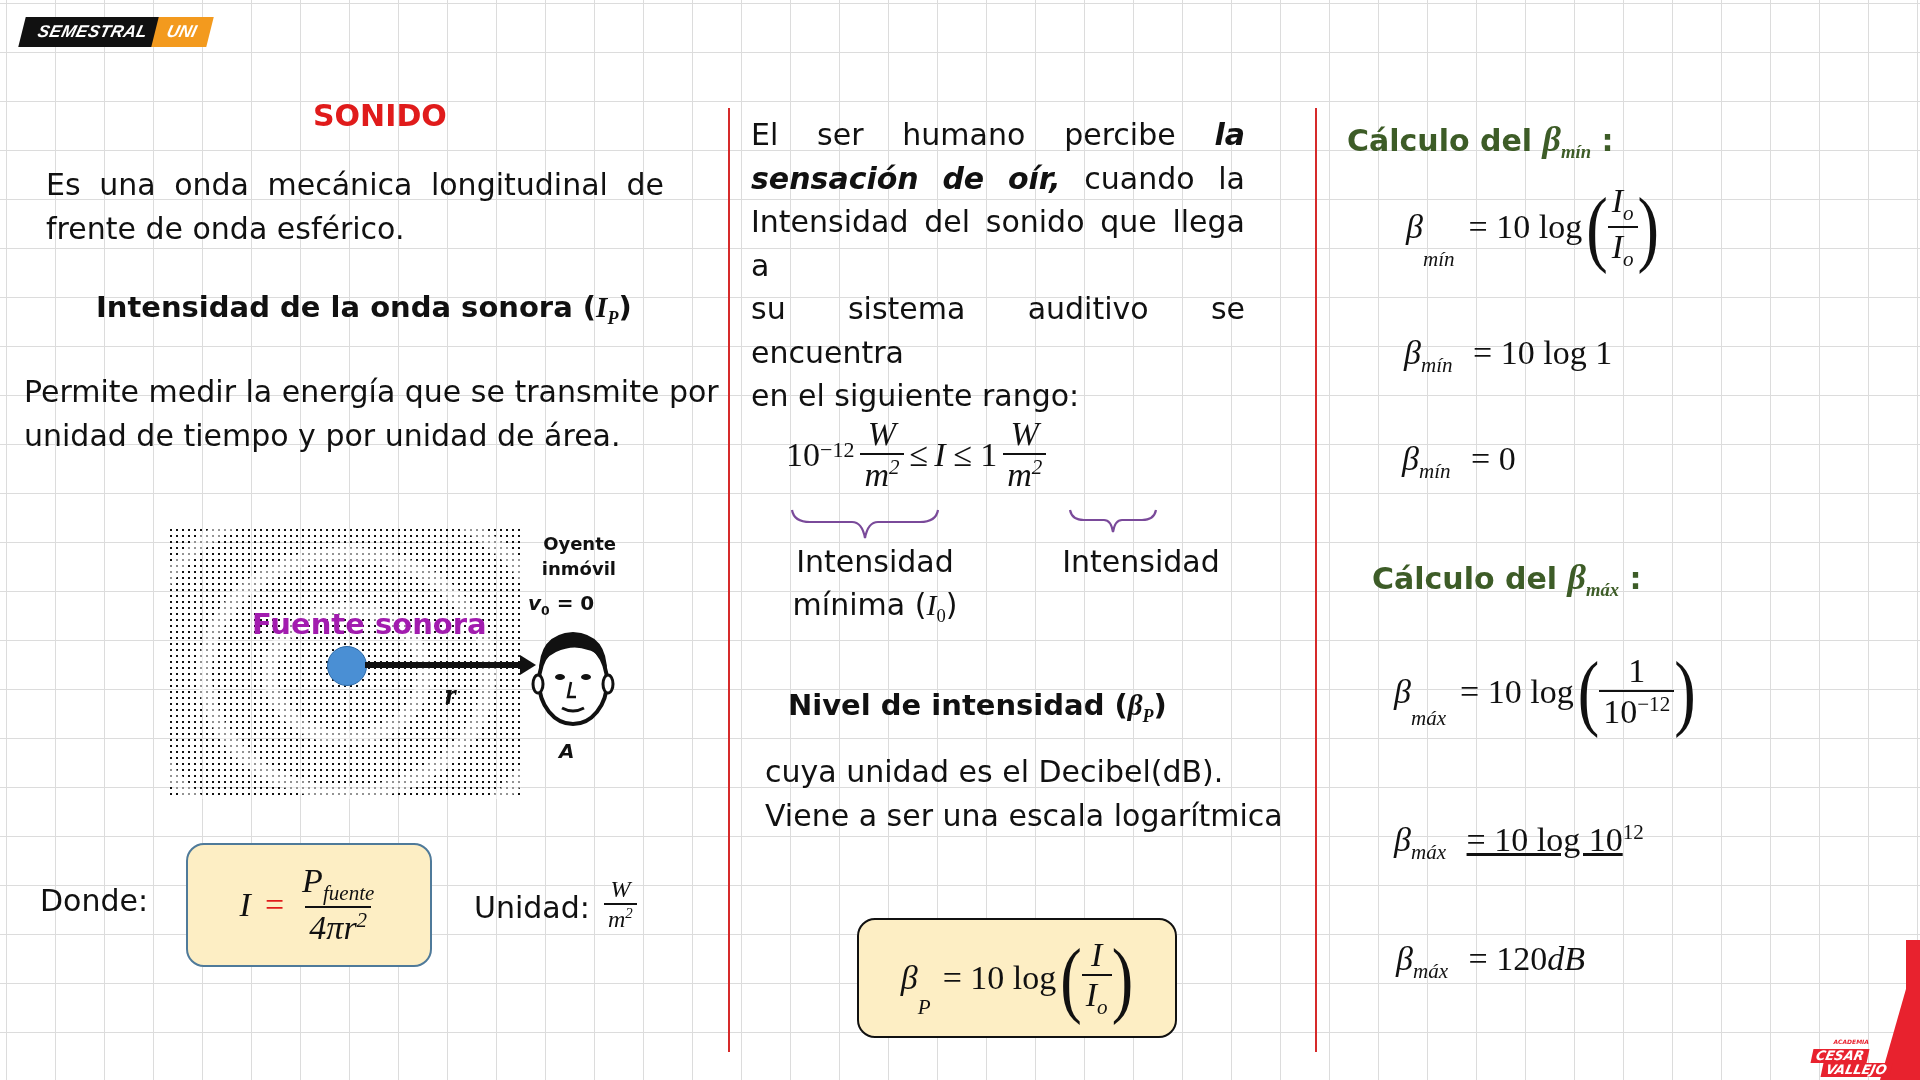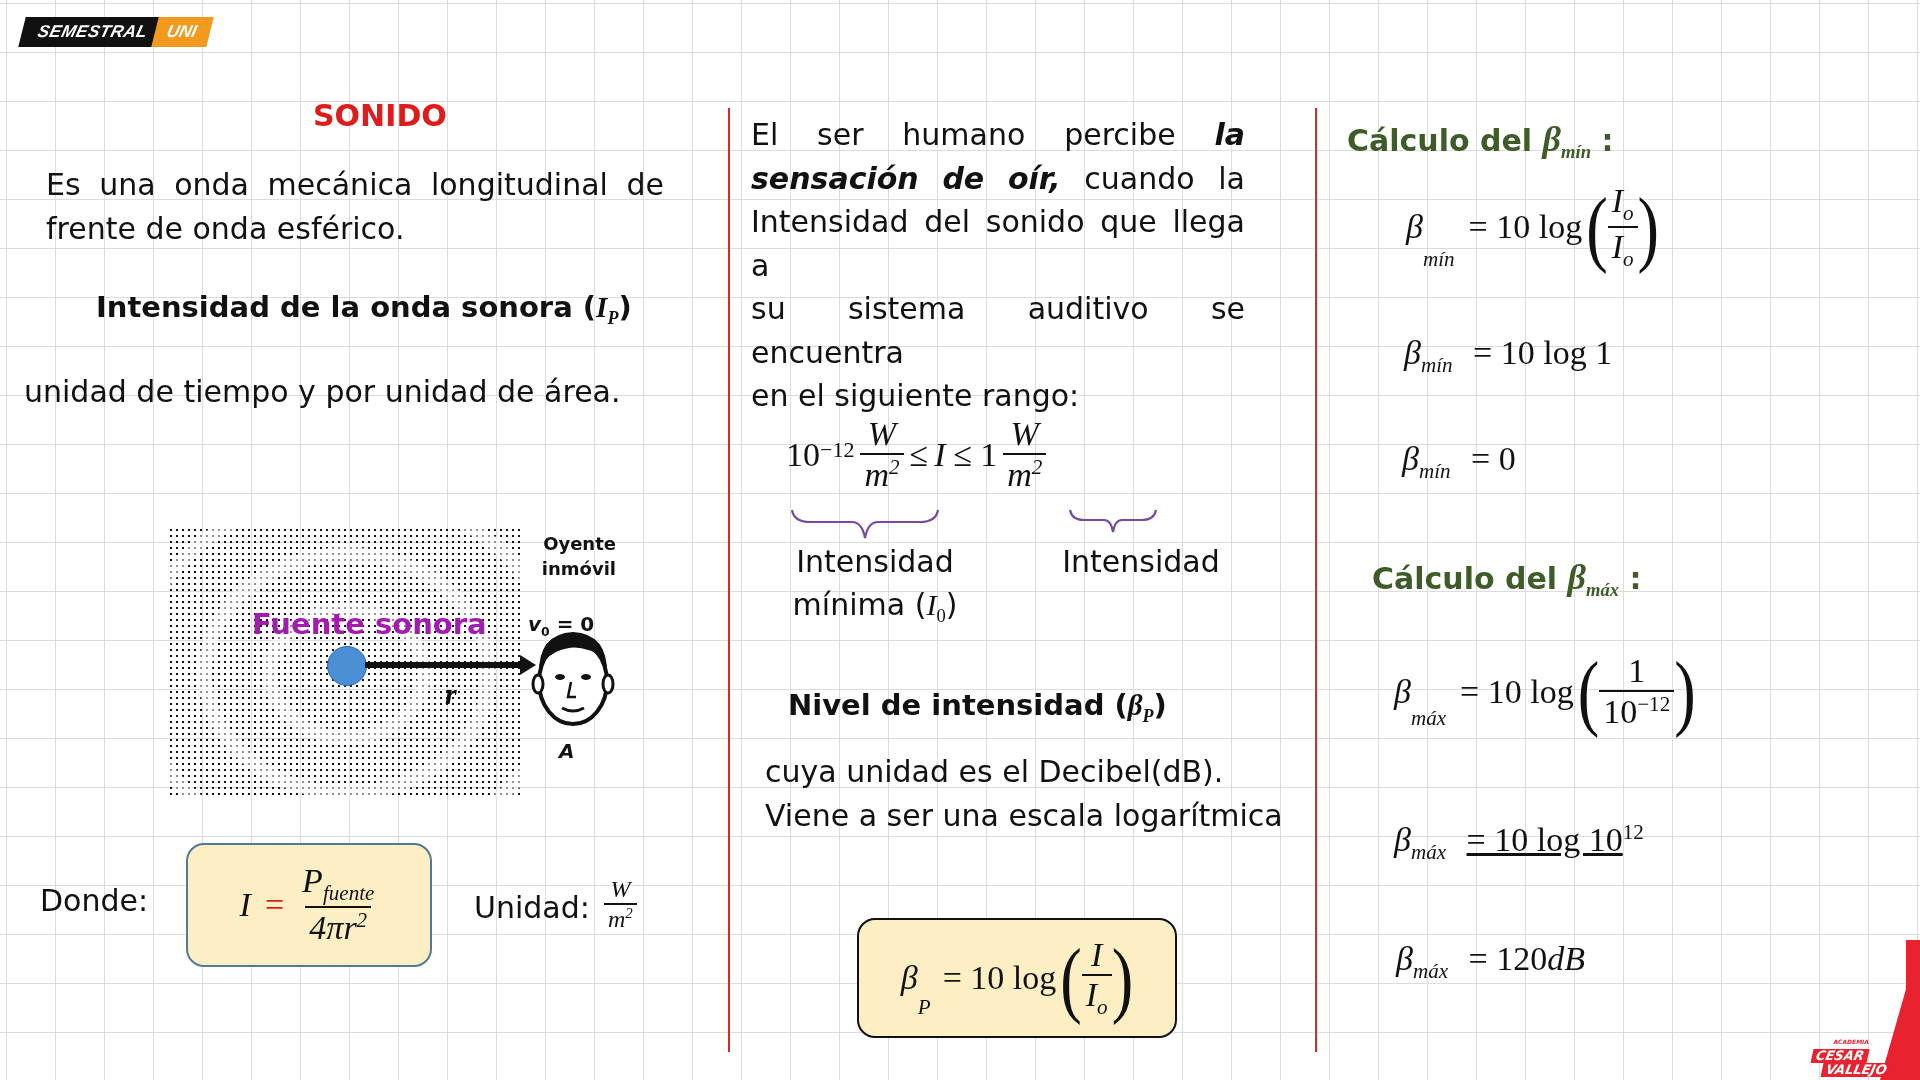--- a/index.html
+++ b/index.html
@@ -62,39 +62,40 @@
 <div class="abs sans" style="left:46px; top:163px; width:618px; font-size:30px; line-height:44px;">
   <div class="just">Es una onda mecánica longitudinal de</div>
   <div>frente de onda esférico.</div>
 </div>
 
 <div class="abs sans bold" style="left:96px; top:290px; font-size:29px;">
   <span>Intensidad de la onda sonora (</span><span class="serif mi">I</span><sub class="serif mi">P</sub><span>)</span>
 </div>
 
 <div class="abs sans" style="left:24px; top:370px; font-size:30px; line-height:44px;">
+  <div>Permite medir la energía que se transmite por</div>
   <div>unidad de tiempo y por unidad de área.</div>
 </div>
 
 <div class="abs diagram">
   <div class="abs waves">
     <div class="ring" style="left:95px; top:75px; width:140px; height:115px;"></div>
     <div class="ring" style="left:30px; top:20px; width:270px; height:225px;"></div>
     <div class="ring" style="left:-40px; top:-40px; width:410px; height:345px;"></div>
   </div>
   <div class="abs sans bold" style="left:84px; top:80px; font-size:29px; color:#a21caf;">Fuente sonora</div>
   <div class="abs" style="left:159px; top:119px; width:38px; height:38px; border-radius:50%; background:#4a8fd4; border:1px solid #2d6aa8;"></div>
   <div class="abs" style="left:197px; top:135px; width:160px; height:6px; background:#111;"></div>
   <div class="abs" style="left:352px; top:128px; width:0; height:0; border-left:16px solid #111; border-top:10px solid transparent; border-bottom:10px solid transparent;"></div>
   <div class="abs serif mi bold" style="left:277px; top:150px; font-size:30px;">r</div>
   <div class="abs sans bold" style="left:368px; top:4px; font-size:18px; line-height:25px; text-align:right; width:80px;">
     <div>Oyente</div>
     <div>inmóvil</div>
   </div>
-  <div class="abs sans bold" style="left:360px; top:64px; font-size:20px;margin-top:21px;">
+  <div class="abs sans bold" style="left:360px; top:64px; font-size:20px;">
     <span class="mi">v</span><sub>0</sub><span> = 0</span>
   </div>
   <svg class="abs" style="left:360px; top:95px;" width="90" height="110" viewBox="0 0 90 110">
     <ellipse cx="45" cy="60" rx="34" ry="42" fill="#fff" stroke="#111" stroke-width="4"></ellipse>
     <path d="M11 52 Q10 12 45 10 Q80 12 79 52 Q72 30 60 28 Q45 22 28 30 Q15 36 11 52 Z" fill="#111"></path>
     <ellipse cx="32" cy="55" rx="5" ry="3" fill="#111"></ellipse>
     <ellipse cx="58" cy="55" rx="5" ry="3" fill="#111"></ellipse>
     <path d="M43 60 L40 75 L48 75" fill="none" stroke="#111" stroke-width="2.5"></path>
     <path d="M34 86 Q45 92 56 86" fill="none" stroke="#111" stroke-width="3"></path>
     <ellipse cx="10" cy="62" rx="5" ry="9" fill="#fff" stroke="#111" stroke-width="3"></ellipse>

